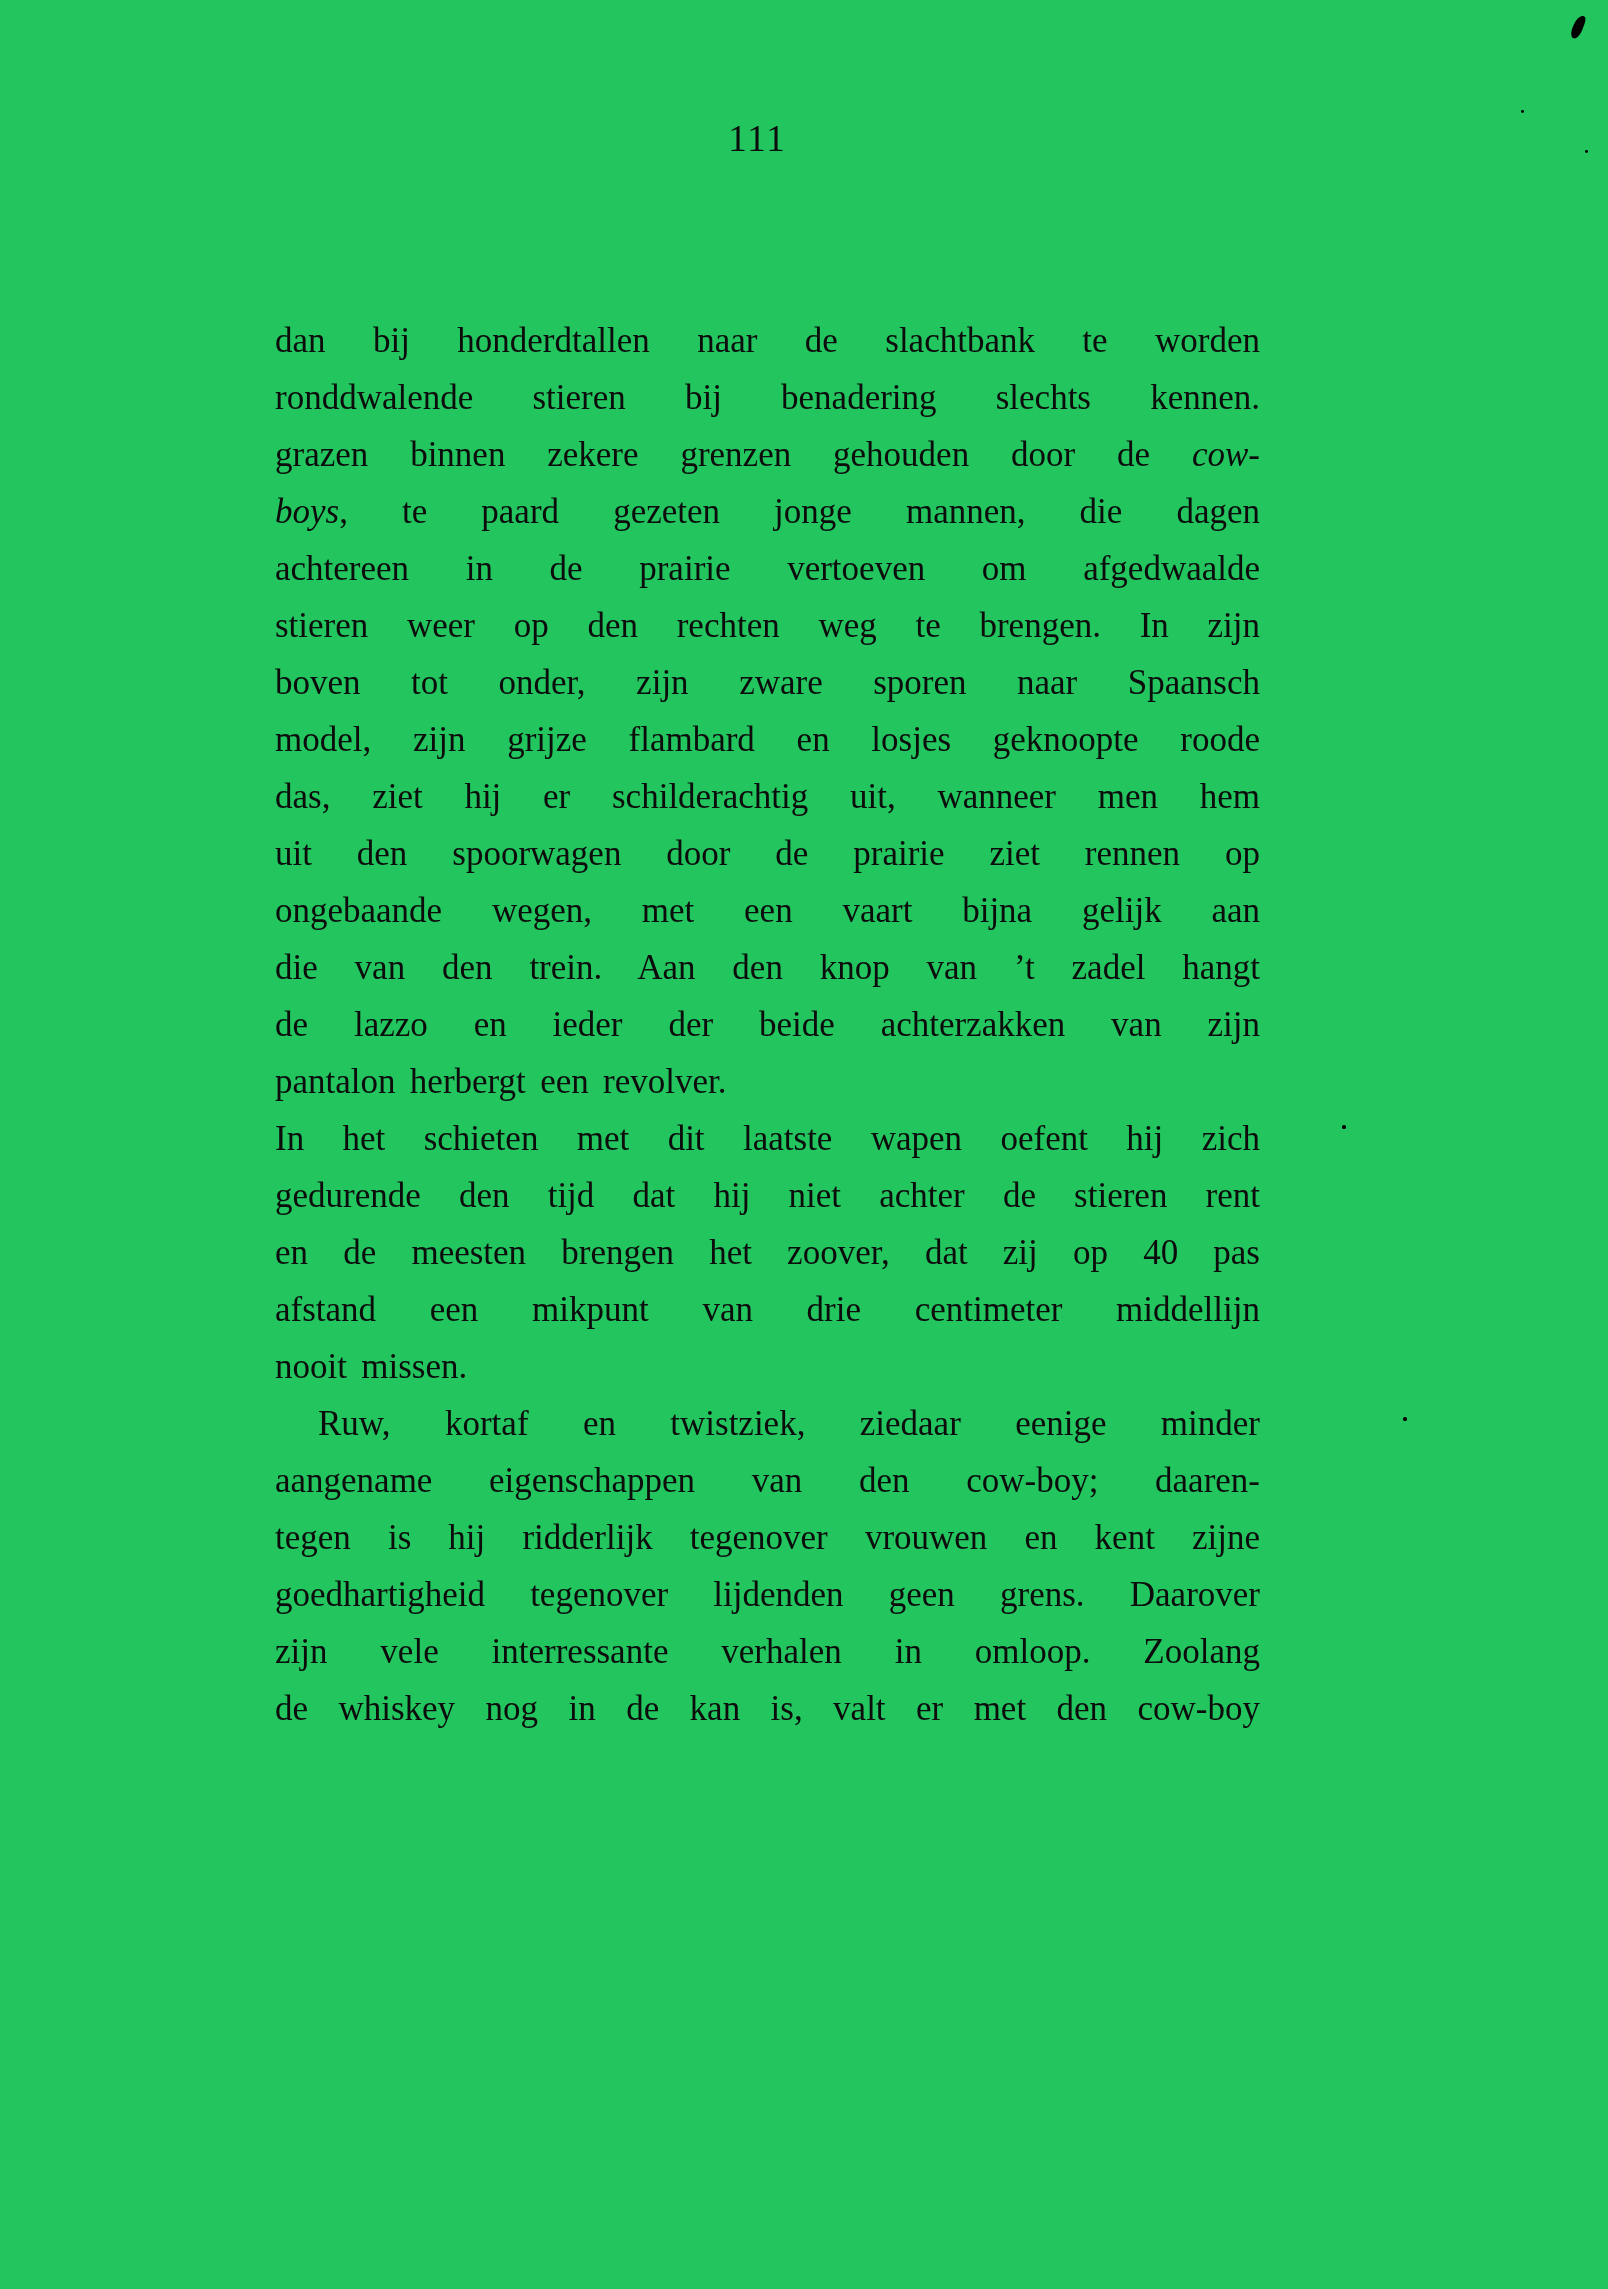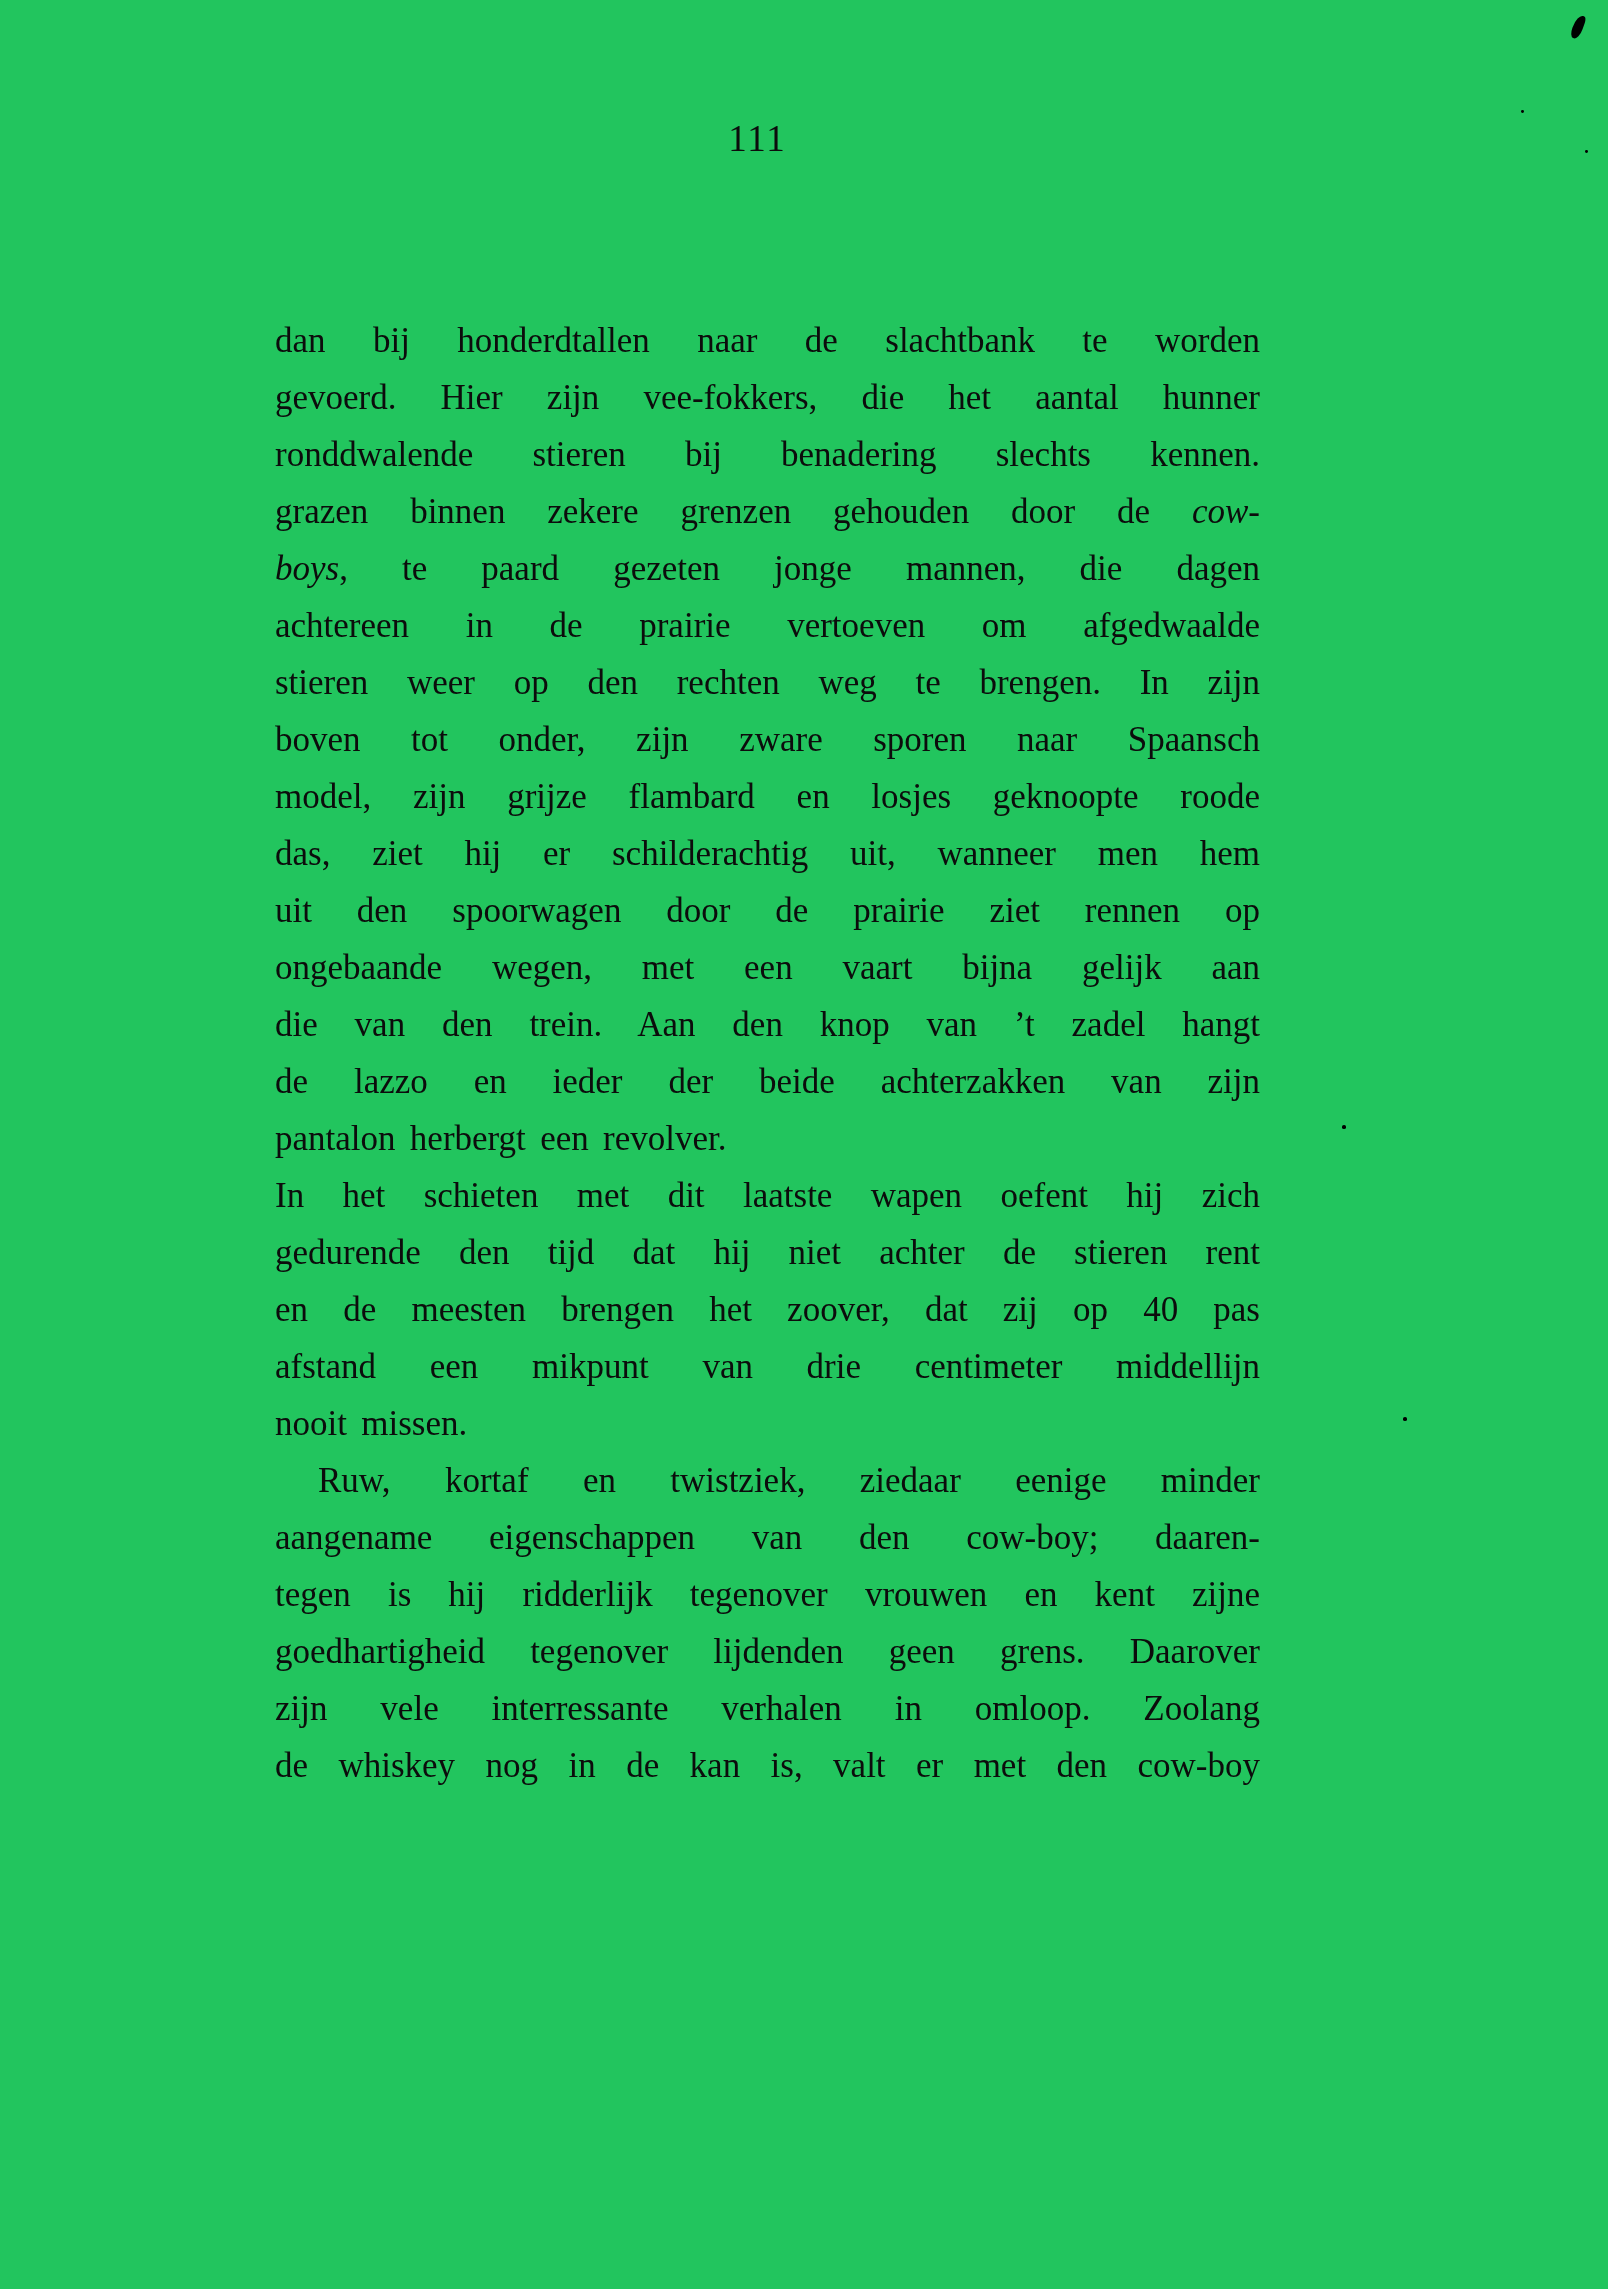--- a/index.html
+++ b/index.html
@@ -79,21 +79,20 @@
   <span class="ink-blob"></span>
   <span class="speck s1"></span>
   <span class="speck s2"></span>
   <span class="speck s3"></span>
   <span class="speck s4"></span>
 
   <div class="pagenum">111</div>
 
   <div class="textblock">
       <div class="line"><span>dan bij honderdtallen naar de slachtbank te worden</span></div>
-      <div class="line"><span>gevoerd. Hier zijn vee-fokkers, die het aantal hunner</span></div>
       <div class="line"><span>ronddwalende stieren bij benadering slechts kennen.</span></div>
       <div class="line"><span>grazen binnen zekere grenzen gehouden door de </span><i>cow-</i></div>
       <div class="line"><i>boys</i><span>, te paard gezeten jonge mannen, die dagen</span></div>
       <div class="line"><span>achtereen in de prairie vertoeven om afgedwaalde</span></div>
       <div class="line"><span>stieren weer op den rechten weg te brengen. In zijn</span></div>
       <div class="line"><span>boven tot onder, zijn zware sporen naar Spaansch</span></div>
       <div class="line"><span>model, zijn grijze flambard en losjes geknoopte roode</span></div>
       <div class="line"><span>das, ziet hij er schilderachtig uit, wanneer men hem</span></div>
       <div class="line"><span>uit den spoorwagen door de prairie ziet rennen op</span></div>
       <div class="line"><span>ongebaande wegen, met een vaart bijna gelijk aan</span></div>

